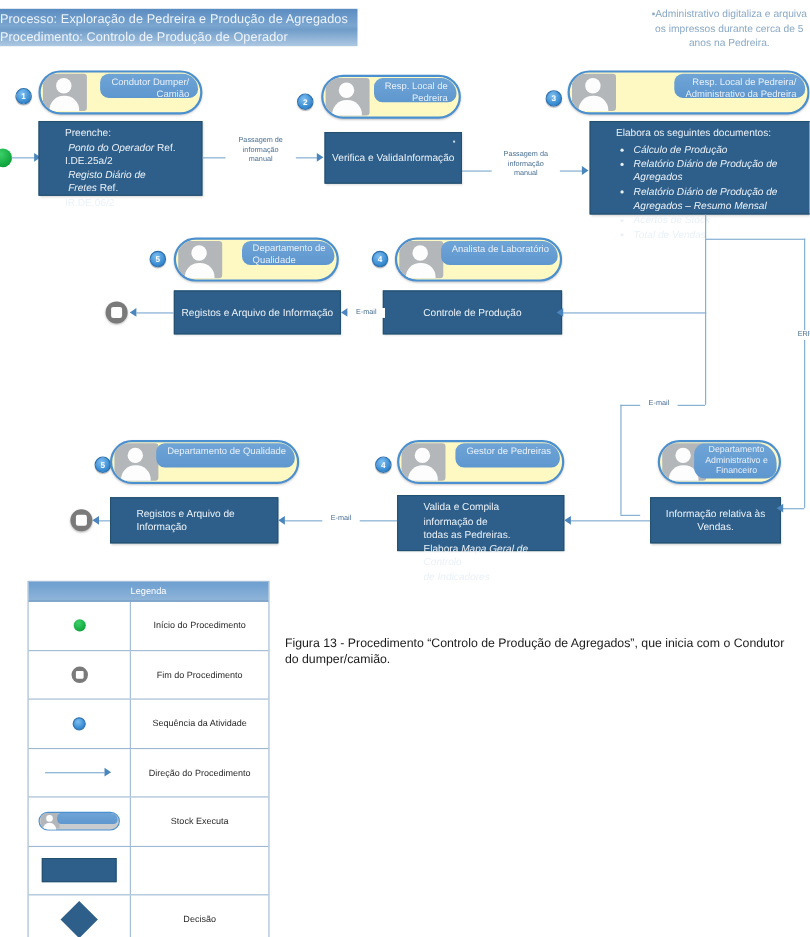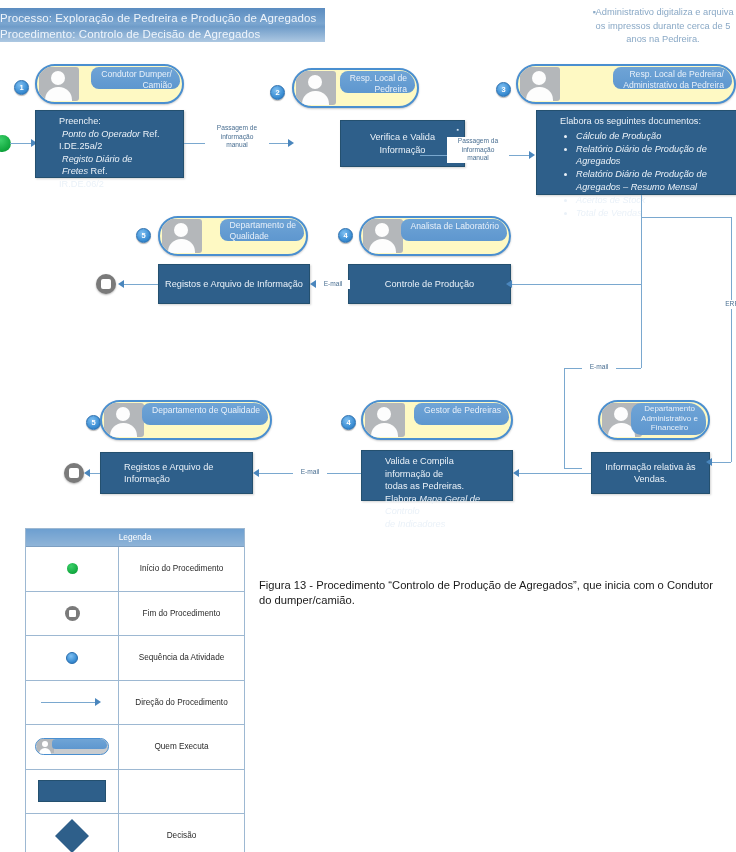--- a/index.html
+++ b/index.html
@@ -156,21 +156,21 @@
     font-size:11.2px;line-height:15px;color:#1a1a1a;
   }
 </style>
 </head>
 <body>
 
 <div id="stage">
 
   <div class="banner">
     <div>Processo: Exploração de Pedreira e Produção de Agregados</div>
-    <div>Procedimento: Controlo de Decisão de Agregados</div>
+    <div>Procedimento: Controlo de Produção de Operador</div>
   </div>
 
   <div class="note">
     <span class="bullet">▪</span><span>Administrativo digitaliza e arquiva os impressos durante cerca de 5 anos na Pedreira.</span>
   </div>
 
   <div class="start" style="left:-6px;top:135px;"></div>
   <div class="ln h" style="left:10px;top:143px;width:22px;"></div>
   <div class="arw right" style="left:31px;top:139px;"></div>
 
@@ -201,21 +201,21 @@
   <div class="seq" style="left:270px;top:85px;"><span>2</span></div>
   <div class="role" style="left:292px;top:68px;width:127px;text-decoration:underline;">
     <div class="photo">
       <div class="head"></div>
       <div class="body"></div>
     </div>
     <div class="tag">Resp. Local de
 Pedreira</div>
   </div>
 
-  <div class="act center" style="left:295px;top:120px;width:125px;height:47px;flex-direction:column;margin-left:45px;">
+  <div class="act center" style="left:295px;top:120px;width:125px;height:47px;flex-direction:row;">
     <span class="star">▪</span>
     <div>Verifica e Valida</div>
     <div>Informação</div>
   </div>
 
   <div class="ln h" style="left:420px;top:155px;width:110px;"></div>
   <div class="arw right" style="left:529px;top:151px;"></div>
   <div class="lbl" style="left:447px;top:137px;width:60px;">Passagem da
 informação
 manual</div>
@@ -378,21 +378,21 @@
     </div>
     <div class="row">
       <div class="c1">
         <div class="lg-role">
           <div class="p"></div>
             <div class="h"></div>
             <div class="b"></div>
             <div class="t"></div>
         </div>
       </div>
-      <div class="c2">Quem Executa</div>
+      <div class="c2">Stock Executa</div>
     </div>
     <div class="row">
       <div class="c1">
           <div class="lg-act"></div>
         </div>
     </div>
     <div class="row">
       <div class="c1">
           <div class="lg-dec"></div>
         </div>

